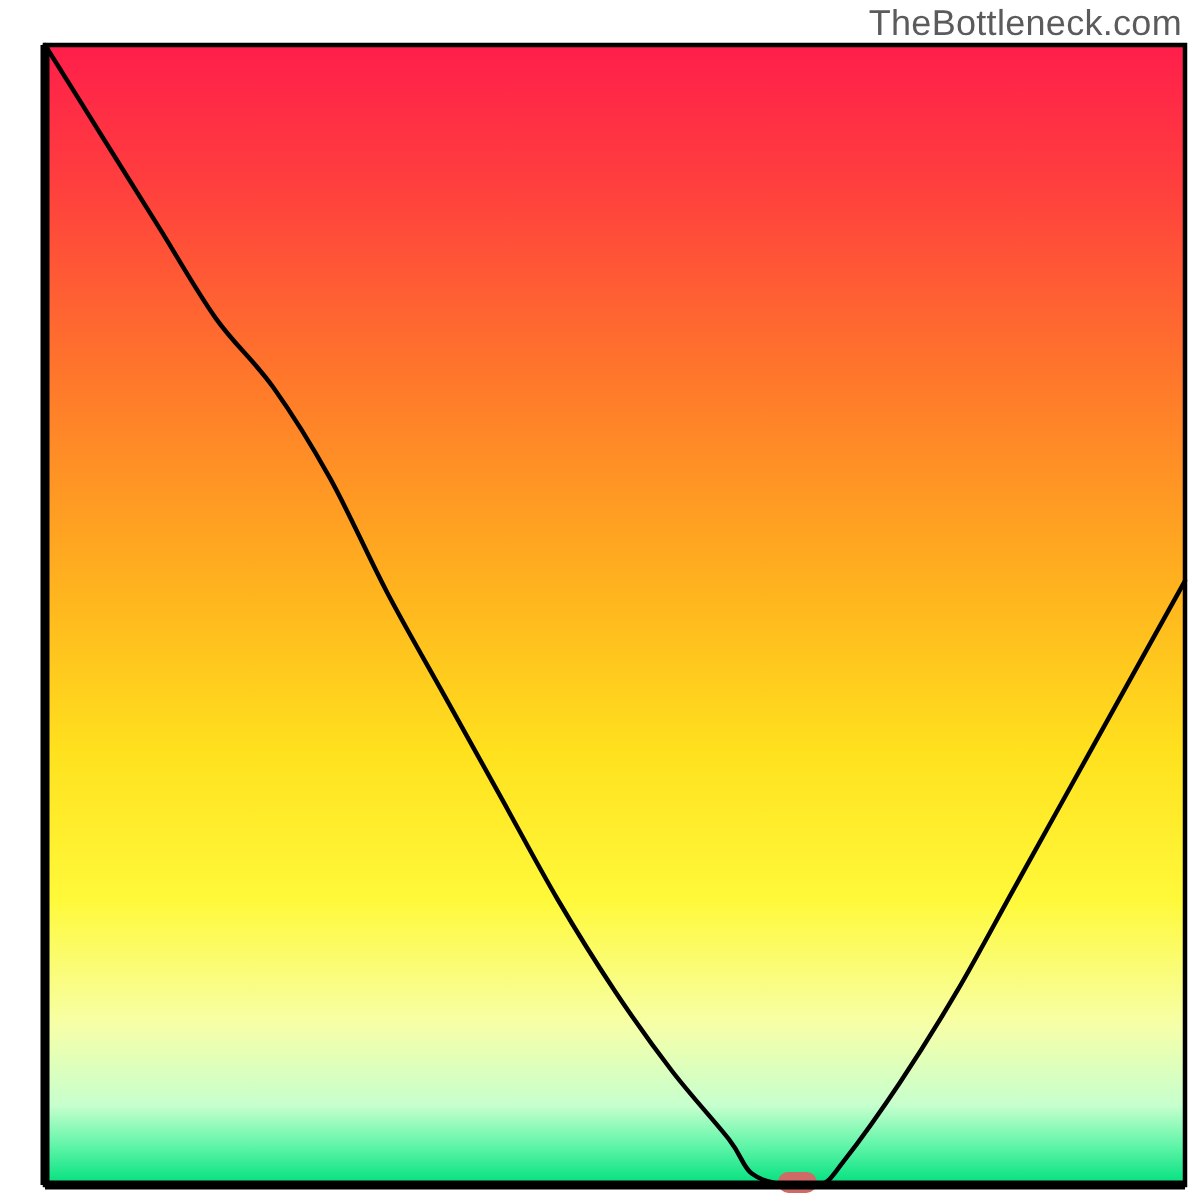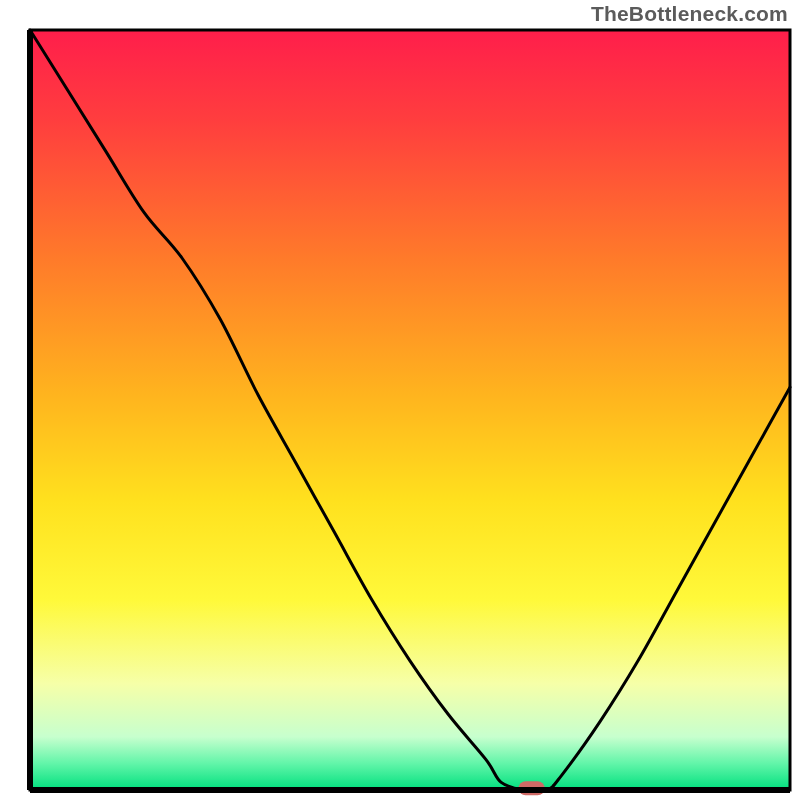--- a/index.html
+++ b/index.html
@@ -13,22 +13,22 @@
   }
   .chart-wrap {
     position: relative;
     width: 800px;
     height: 800px;
   }
   .watermark {
     position: absolute;
     top: 2px;
     right: 12px;
-    font-size: 21px;
-    font-weight: 700;
+    font-size: 24px;
+    font-weight: 400;
     color: #5b5b5b;
     letter-spacing: 0.2px;
     user-select: none;
   }
   svg {
     display: block;
   }
 </style>
 </head>
 <body>

